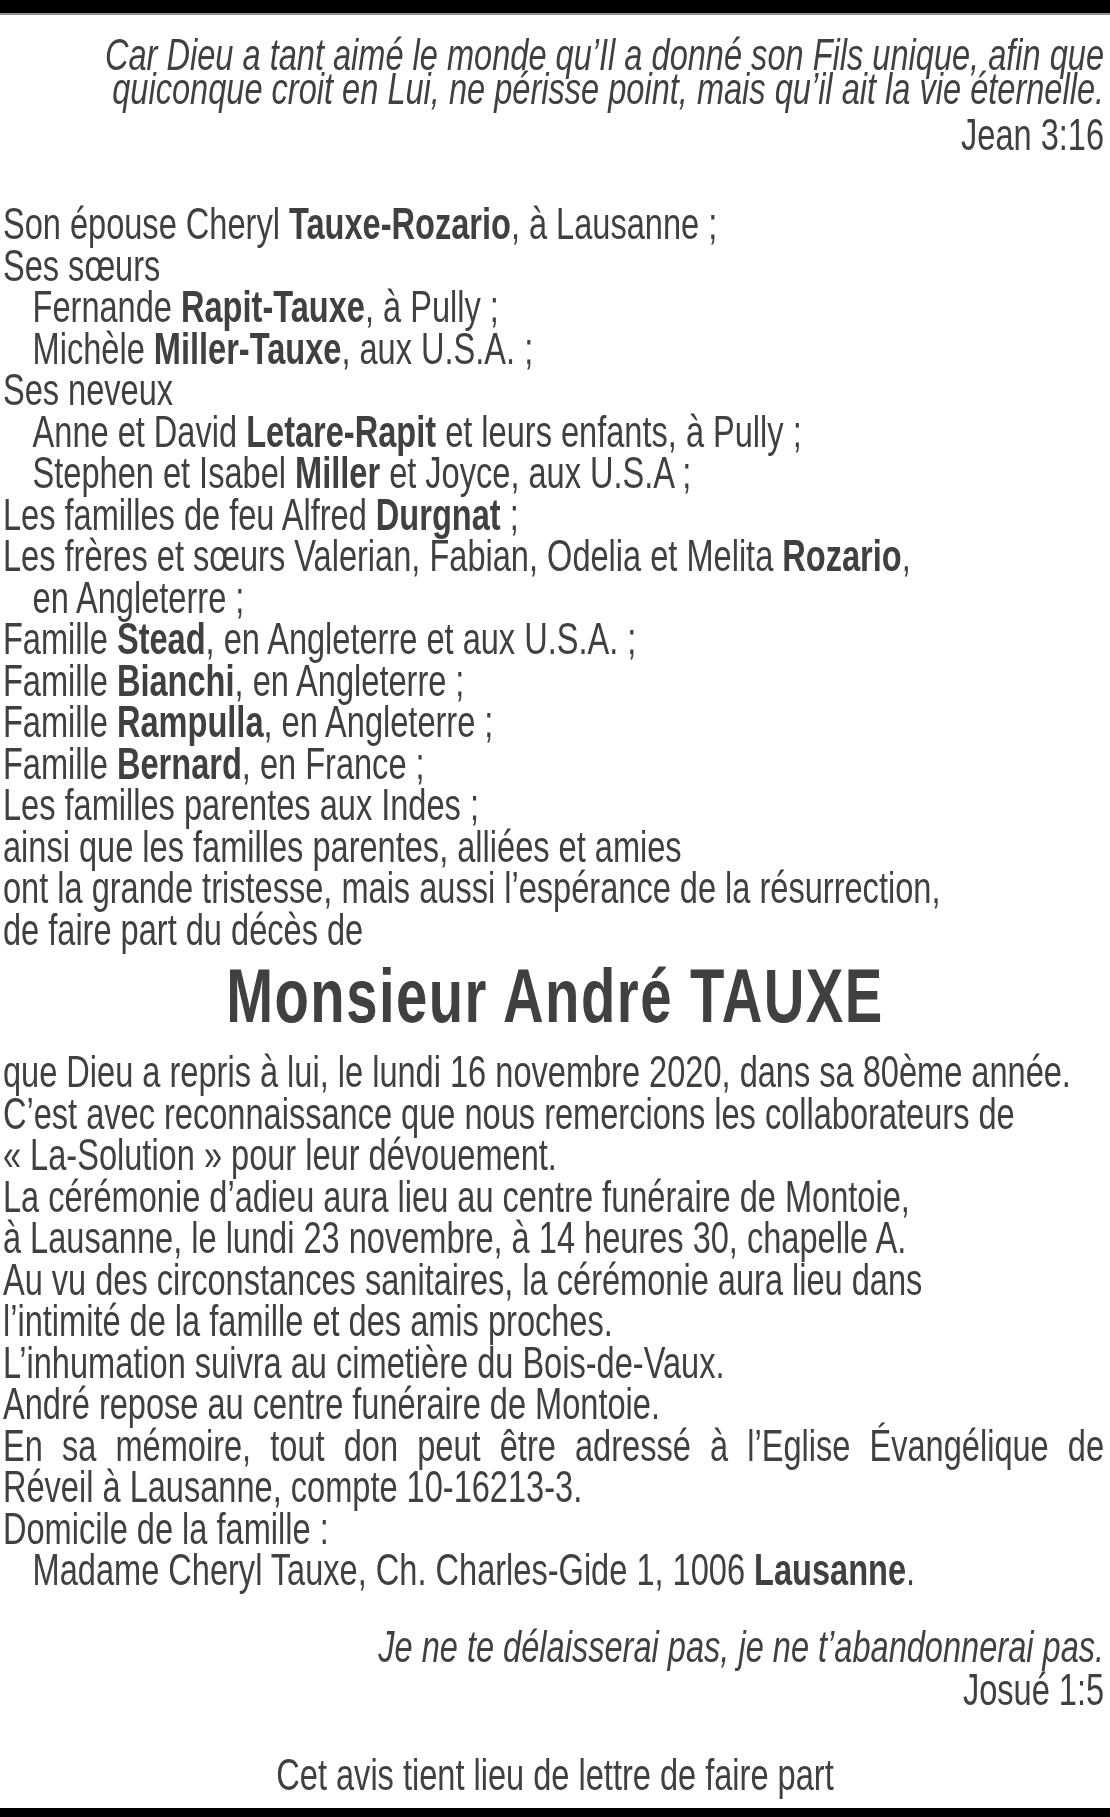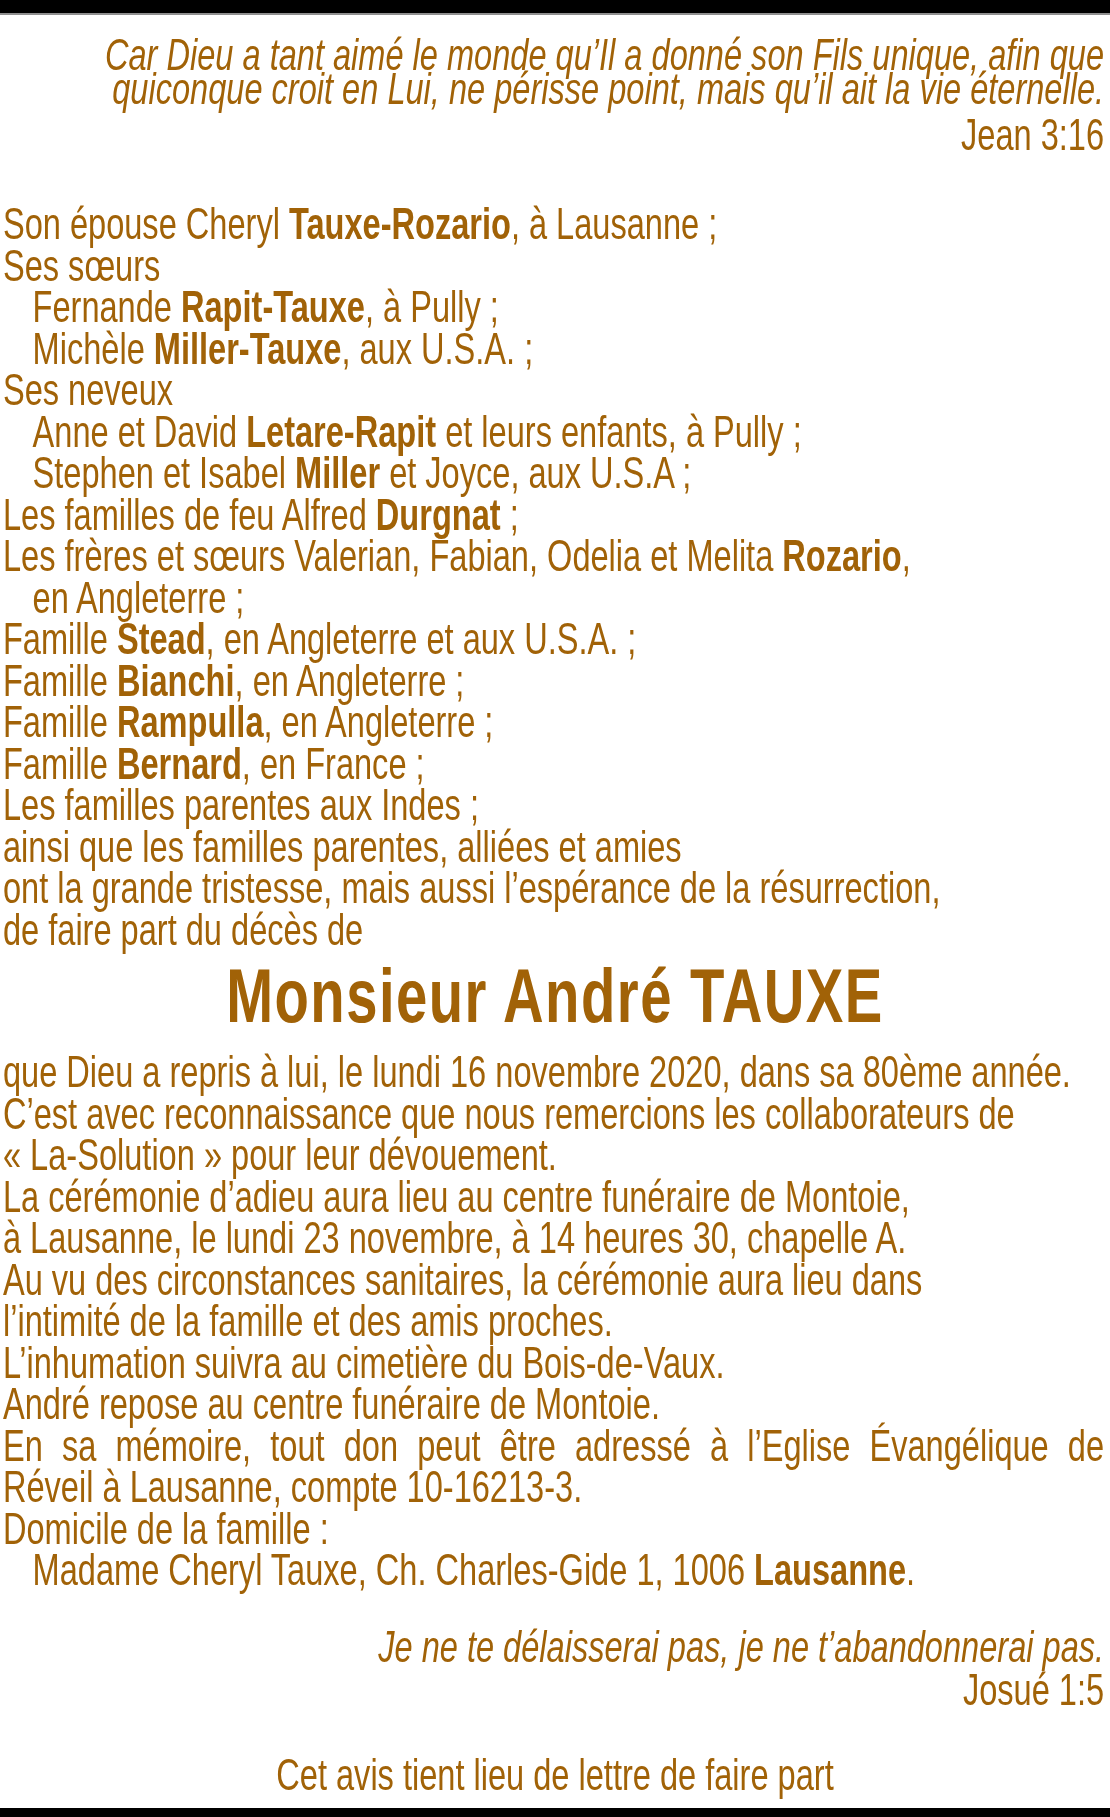--- a/index.html
+++ b/index.html
@@ -2,21 +2,21 @@
 <html><head>
 <meta charset="utf-8">
 <style>
   html, body { margin: 0; padding: 0; background: #ffffff; }
   #page {
     position: relative;
     width: 1110px;
     height: 1817px;
     background: #ffffff;
     overflow: hidden;
-    color: #a16207;
+    color: #404040;
     font-family: "Liberation Sans", sans-serif;
   }
   .bar-top {
     position: absolute; top: 0; left: 0; width: 100%; height: 13px;
     background: #000000;
   }
   .bar-top-edge {
     position: absolute; top: 13px; left: 0; width: 100%; height: 2px;
     background: #8f8f8f;
   }

